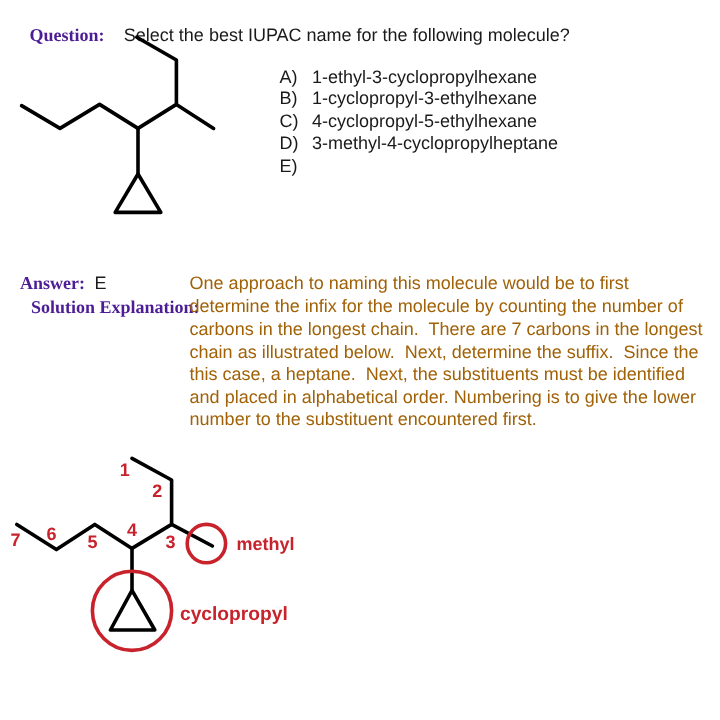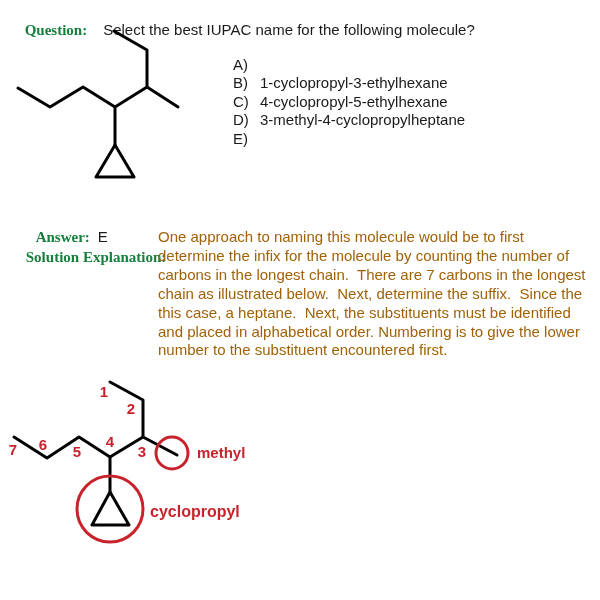--- a/index.html
+++ b/index.html
@@ -10,21 +10,21 @@
     height: 600px;
     background: #ffffff;
     overflow: hidden;
     font-family: "Liberation Sans", sans-serif;
     color: #111111;
   }
   .serif-label {
     font-family: "Liberation Serif", serif;
     font-weight: bold;
     font-size: 15px;
-    color: #15803d;
+    color: #4c1d95;
   }
   .question-row {
     position: absolute;
     left: 8px; top: 3px;
     font-size: 15px;
     line-height: 18px;
     white-space: pre;
   }
   .question-row .q-text { margin-left: 16px; color: #1a1a1a; }
 
@@ -35,21 +35,21 @@
     position: absolute;
     left: 233px; top: 56px;
     font-size: 15px;
     color: #1a1a1a;
   }
   .choice { display: flex; height: 18.4px; line-height: 18.4px; white-space: pre; }
   .choice .letter { width: 27px; flex: 0 0 27px; }
 
   .answer-row {
     position: absolute;
-    left: 19px; top: 211px;
+    left: 0; top: 211px;
     font-size: 15px;
     line-height: 17px;
     white-space: pre;
   }
   .answer-row .answer-value { margin-left: 8px; font-family: "Liberation Sans", sans-serif; color: #1a1a1a; }
 
   .solution-label-row {
     position: absolute;
     left: 8px; top: 231px;
     line-height: 17px;
@@ -108,20 +108,21 @@
   <svg class="mol-top" width="200" height="160" viewBox="0 25 200 160">
     <polyline class="bond" points="18,88 50,107 83,87 115,107 147,87 147,50 114,31"></polyline>
     <line class="bond" x1="147" y1="87" x2="178" y2="107"></line>
     <line class="bond" x1="115" y1="107" x2="115" y2="145"></line>
     <polygon class="bond" points="115,145 96,177 134,177"></polygon>
   </svg>
 
   <div class="choices">
     <div class="choice">
       <span class="letter">A)</span>
+      <span>1-ethyl-3-cyclopropylhexane</span>
     </div>
     <div class="choice">
       <span class="letter">B)</span>
       <span>1-cyclopropyl-3-ethylhexane</span>
     </div>
     <div class="choice">
       <span class="letter">C)</span>
       <span>4-cyclopropyl-5-ethylhexane</span>
     </div>
     <div class="choice">

